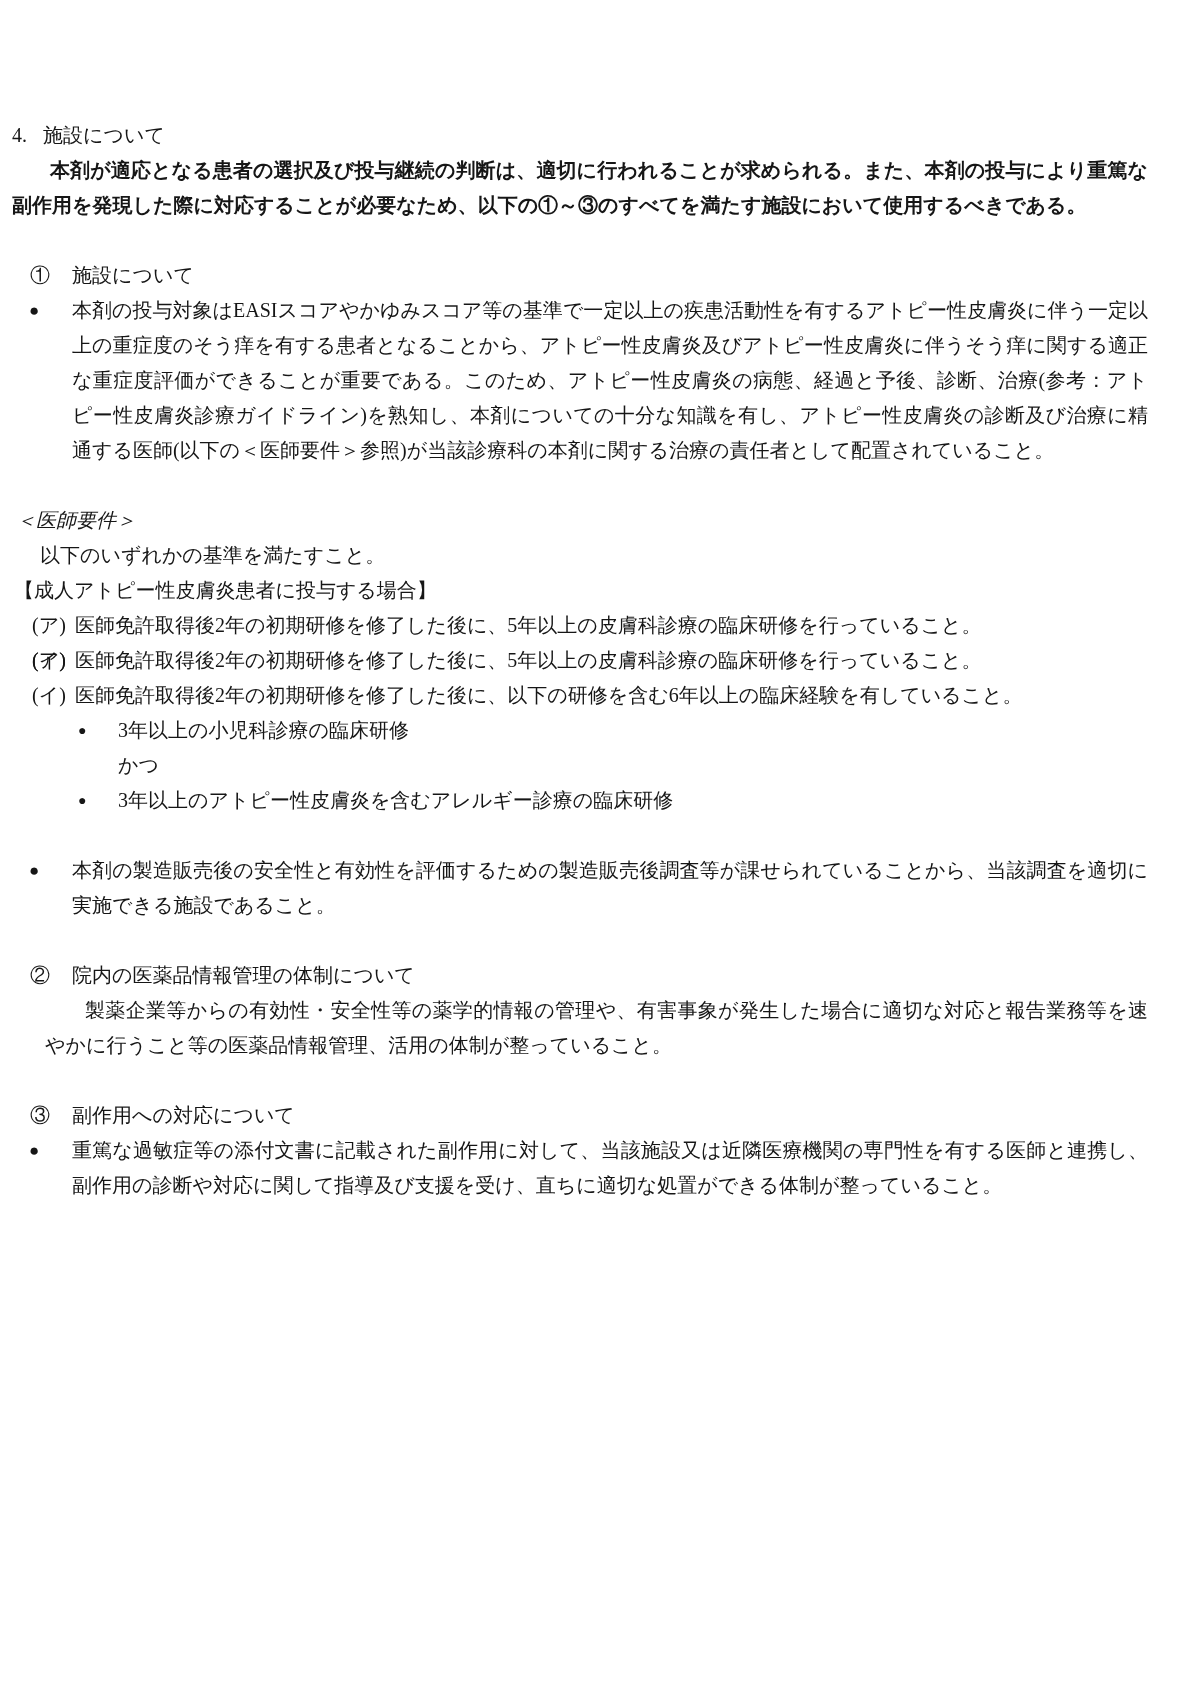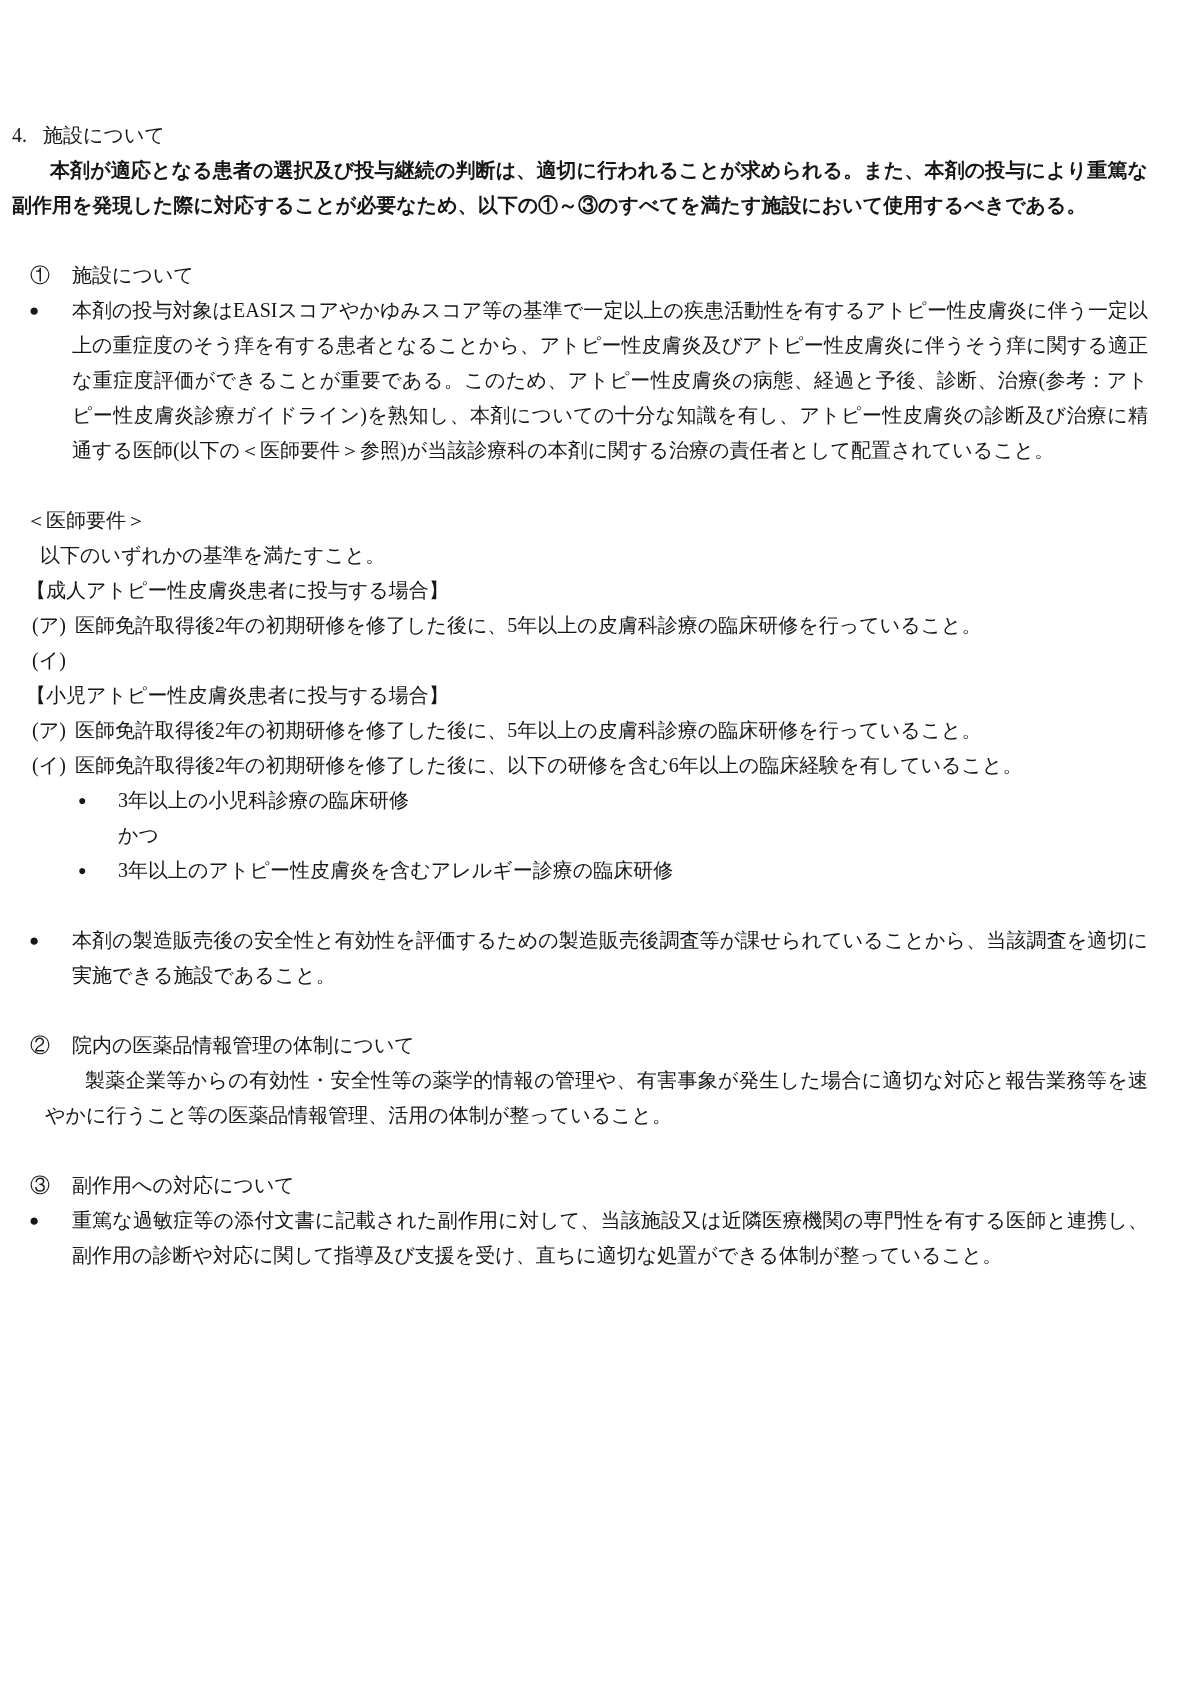--- a/index.html
+++ b/index.html
@@ -28,23 +28,23 @@
 
   .item-head { position: relative; padding-left: 60px; }
   .item-head .circ { position: absolute; left: 18px; top: 0; }
 
   .bullet { position: relative; padding-left: 60px; text-align: justify; }
   .bullet > .marker {
     position: absolute; left: 17px; top: 0;
     font-size: 17px; line-height: 35px;
   }
 
-  .req-heading  { margin-left: 14px; }
+  .req-heading  { margin-left: 4px; font-style: italic; }
   .req-lead     { margin-left: 28px; }
-  .group-heading{ margin-left: 14px; }
+  .group-heading{ margin-left: 2px; }
 
   .criterion { position: relative; padding-left: 63px; text-align: justify; }
   .criterion > .label { position: absolute; left: 20px; top: 0; }
 
   .sub-item { position: relative; padding-left: 106px; }
   .sub-item > .marker {
     position: absolute; left: 66px; top: 0;
     font-size: 14px; line-height: 35px;
   }
   .sub-connector { padding-left: 106px; }
@@ -77,21 +77,20 @@
 
   <div class="group-heading">【成人アトピー性皮膚炎患者に投与する場合】</div>
   <div class="criterion">
     <span class="label">(ア)</span>
     <span>医師免許取得後2年の初期研修を修了した後に、5年以上の皮膚科診療の臨床研修を行っていること。</span>
   </div>
   <div class="criterion">
     <span class="label">(イ)</span>
   </div>
 
-  <div class="group-heading mt">【小児アトピー性皮膚炎患者に投与する場合】</div>
   <div class="criterion">
     <span class="label">(ア)</span>
     <span>医師免許取得後2年の初期研修を修了した後に、5年以上の皮膚科診療の臨床研修を行っていること。</span>
   </div>
   <div class="criterion">
     <span class="label">(イ)</span>
     <span>医師免許取得後2年の初期研修を修了した後に、以下の研修を含む6年以上の臨床経験を有していること。</span>
   </div>
   <div class="sub-item">
     <span class="marker">●</span>

